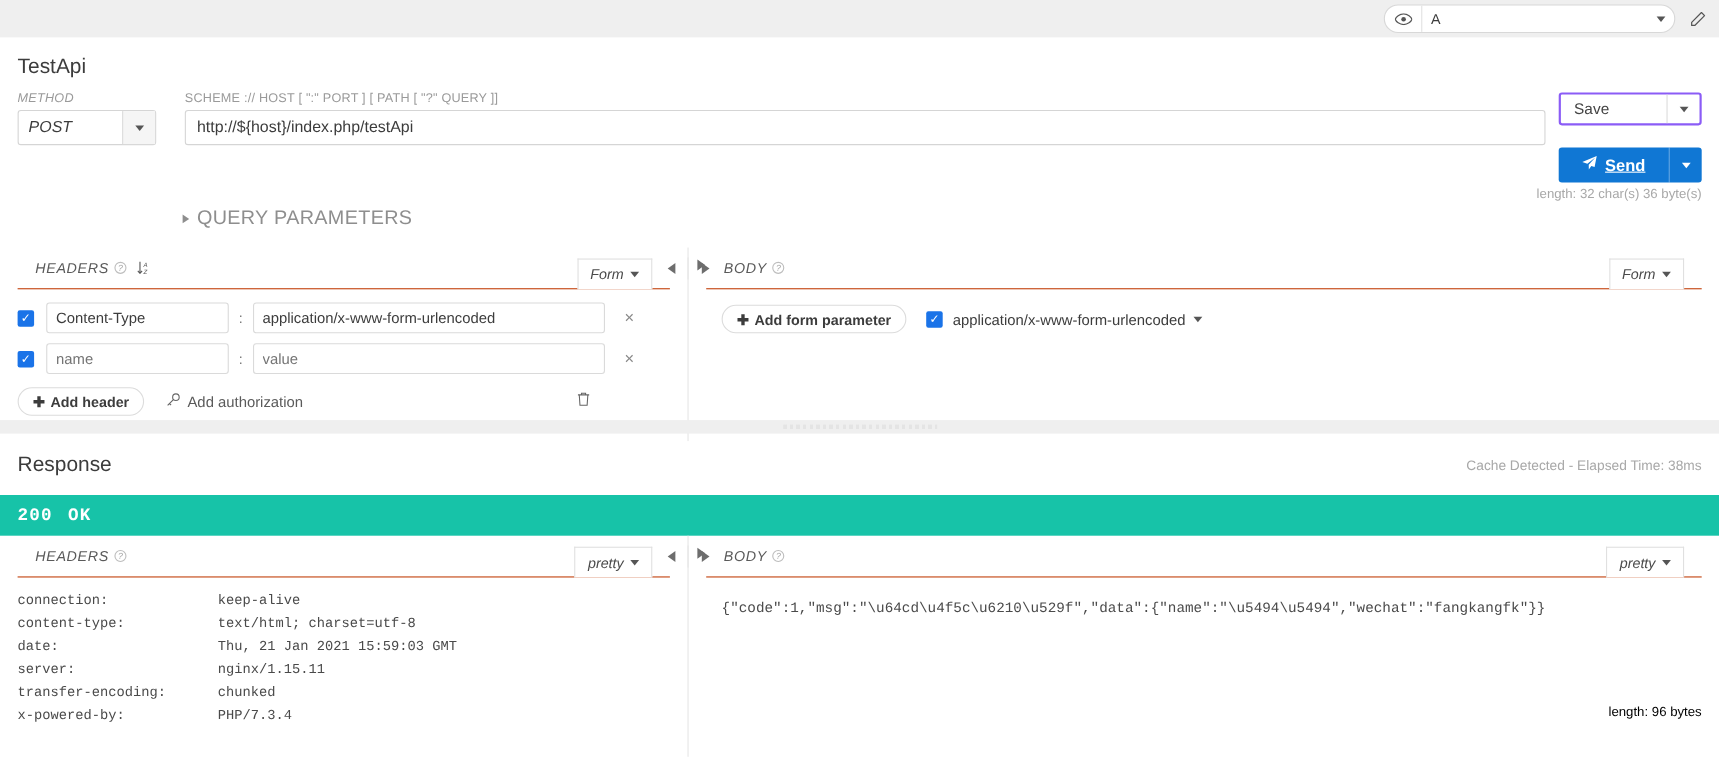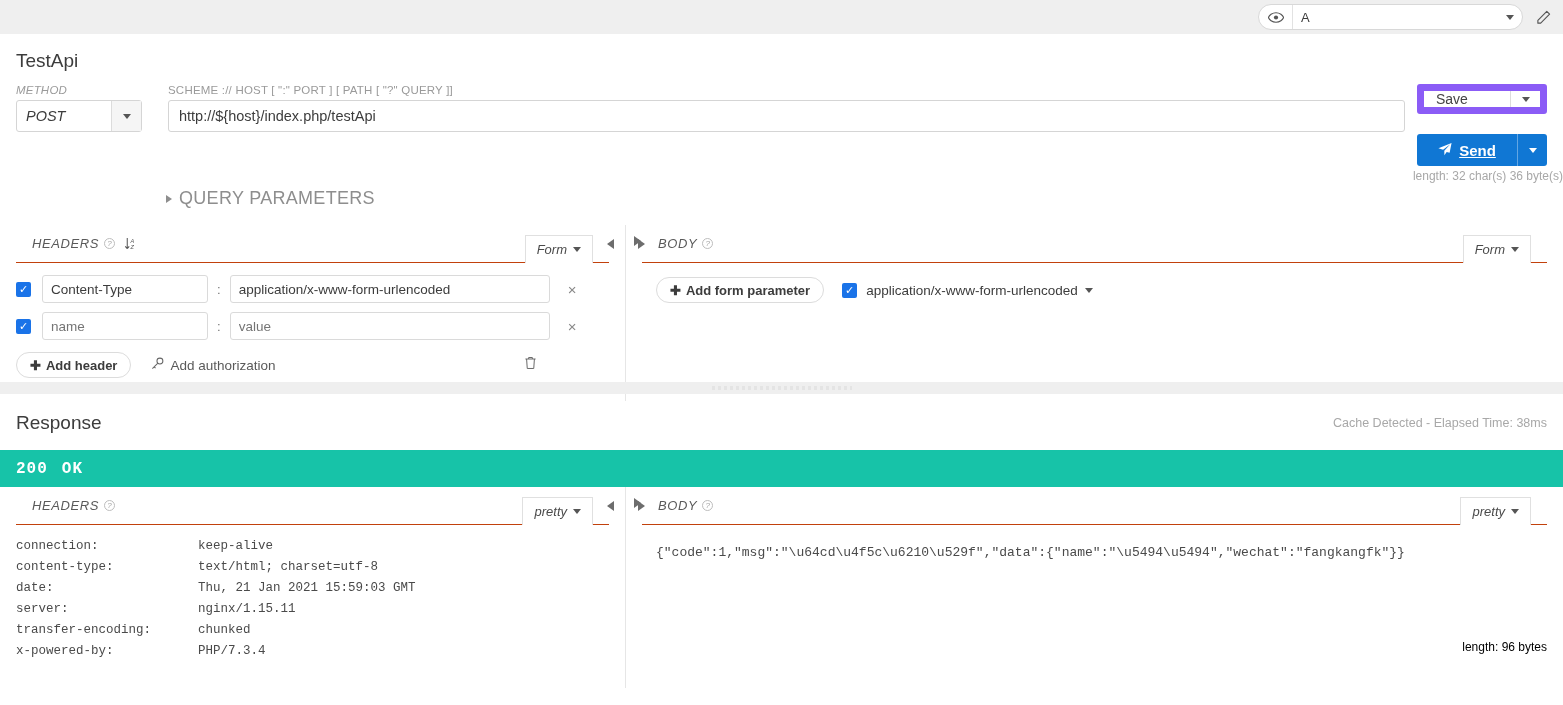--- a/index.html
+++ b/index.html
@@ -80,21 +80,21 @@
   .url-col { flex: 1; margin-left: 26px; }
   .url-input {
     width: 100%; height: 32px;
     border: 1px solid #d5d5d5; border-radius: 3px;
     padding: 0 10px; font-size: 14.5px; color: #3c3c3c;
     font-family: "Liberation Sans", sans-serif; background: #fff;
   }
   .send-col { margin-left: 12px; width: 130px; }
   .save-btn {
     display: flex; align-items: center; height: 30px; width: 130px;
-    border: 7px solid #8b5cf6; border-radius: 3px; background: #fff;
+    border: 2px solid #8b5cf6; border-radius: 3px; background: #fff;
     font-size: 14px; color: #444; cursor: pointer; margin-bottom: 20px;
   }
   .save-btn .lbl { flex: 1; text-align: left; padding-left: 12px; }
   .save-btn .drop {
     width: 30px; height: 100%; border-left: 1px solid #dcdcdc;
     display: flex; align-items: center; justify-content: center;
   }
   .send-btn {
     display: flex; align-items: center; height: 32px; width: 130px;
     background: #1077d4; border-radius: 3px; color: #fff;
@@ -107,21 +107,21 @@
     width: 30px; height: 100%; border-left: 1px solid rgba(255,255,255,.35);
     display: flex; align-items: center; justify-content: center;
   }
   .caret-w {
     width: 0; height: 0;
     border-left: 4px solid transparent; border-right: 4px solid transparent;
     border-top: 5px solid #fff;
   }
   .len-note {
     text-align: right; font-size: 12px; color: #a8a8a8;
-    margin-top: 3px;
+    padding-right: 16px; margin-top: 3px;
   }
   .query-params {
     display: flex; align-items: center; gap: 7px;
     font-size: 18px; color: #8e8e8e; letter-spacing: .3px;
     margin: 5px 0 0 166px; cursor: pointer; width: fit-content;
   }
   .tri-r {
     width: 0; height: 0;
     border-top: 4px solid transparent; border-bottom: 4px solid transparent;
     border-left: 6px solid #8e8e8e;

